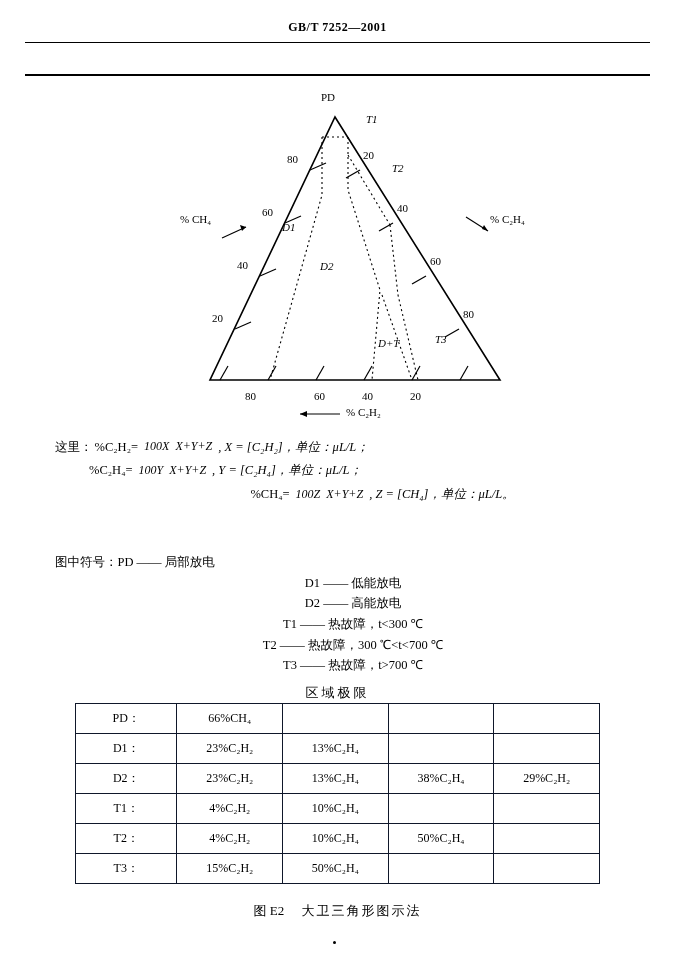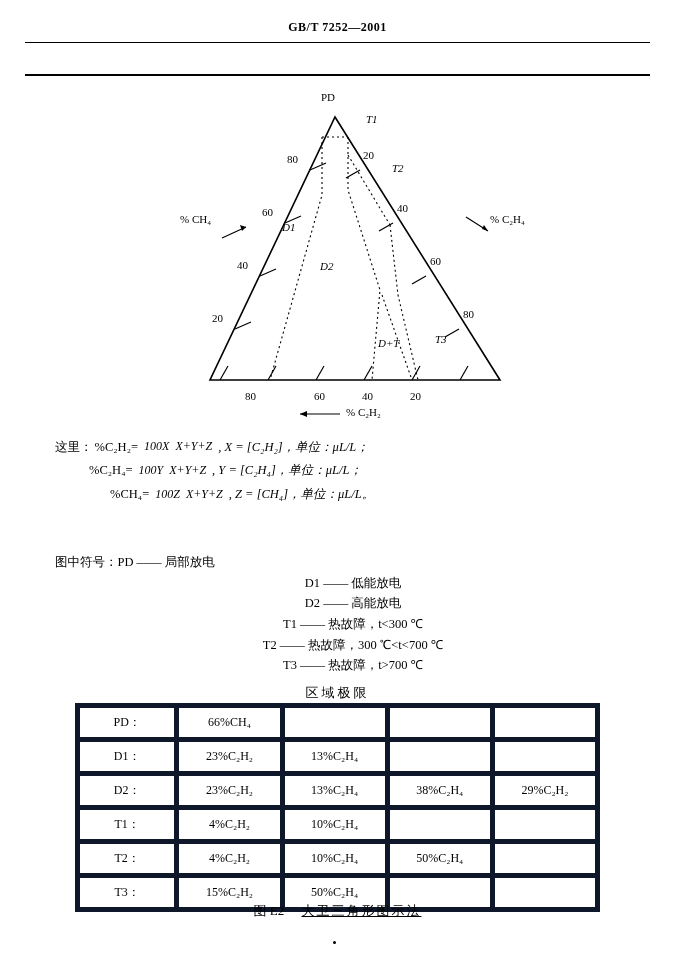--- a/index.html
+++ b/index.html
@@ -59,21 +59,21 @@
     display:inline-flex;flex-direction:row;align-items:center;
     vertical-align:middle;
     margin:0 3px;
     font-style:italic;
   }
   .frac .num{padding:0 3px;font-size:12px;line-height:1.15;}
   .frac .bar{height:1px;background:#000;width:100%;}
   .frac .den{padding:0 3px;font-size:12px;line-height:1.15;}
   .ital{font-style:italic;}
   .ind1{margin-left:34px;}
-  .ind2{margin-left:55px;}
+  .ind2{margin-left:55px;justify-content:center;}
 
   
   .legend{
     position:absolute;left:55px;top:552px;width:560px;
     font-size:12.5px;
     line-height:1.65;
   }
   .legend .li{white-space:nowrap;}
   .legend .li.indent{padding-left:36px;text-align:center;}
 
@@ -82,21 +82,21 @@
     position:absolute;left:0;top:684px;width:675px;text-align:center;
     font-size:13px;letter-spacing:3px;
   }
   table.limits{
     position:absolute;left:75px;top:703px;
     width:525px;
     border-collapse:collapse;
     font-size:12px;
   }
   table.limits td{
-    border:5px solid #0f172a;
+    border:1px solid #0f172a;
     height:29px;
     padding:0 6px;
     text-align:center;
     vertical-align:middle;
     white-space:nowrap;
   }
   table.limits td.c1{width:105px;}
   table.limits td.c2{width:105px;}
   table.limits td.c3{width:105px;}
   table.limits td.c4{width:105px;}
@@ -293,18 +293,18 @@
         <td class="c2">15%C₂H₂</td>
         <td class="c3">50%C₂H₄</td>
         <td class="c4"></td>
         <td class="c5"></td>
       </tr>
     </tbody>
   </table>
 
   <div class="fig-caption">
     <span>图 E2</span>
-    <span class="sp" style="margin-left:14px;text-decoration:underline;">大卫三角形图示法</span>
+    <span class="sp" style="margin-left:14px;">大卫三角形图示法</span>
   </div>
 
   <div class="footdot"></div>
 
 </div>
 
 </body></html>

